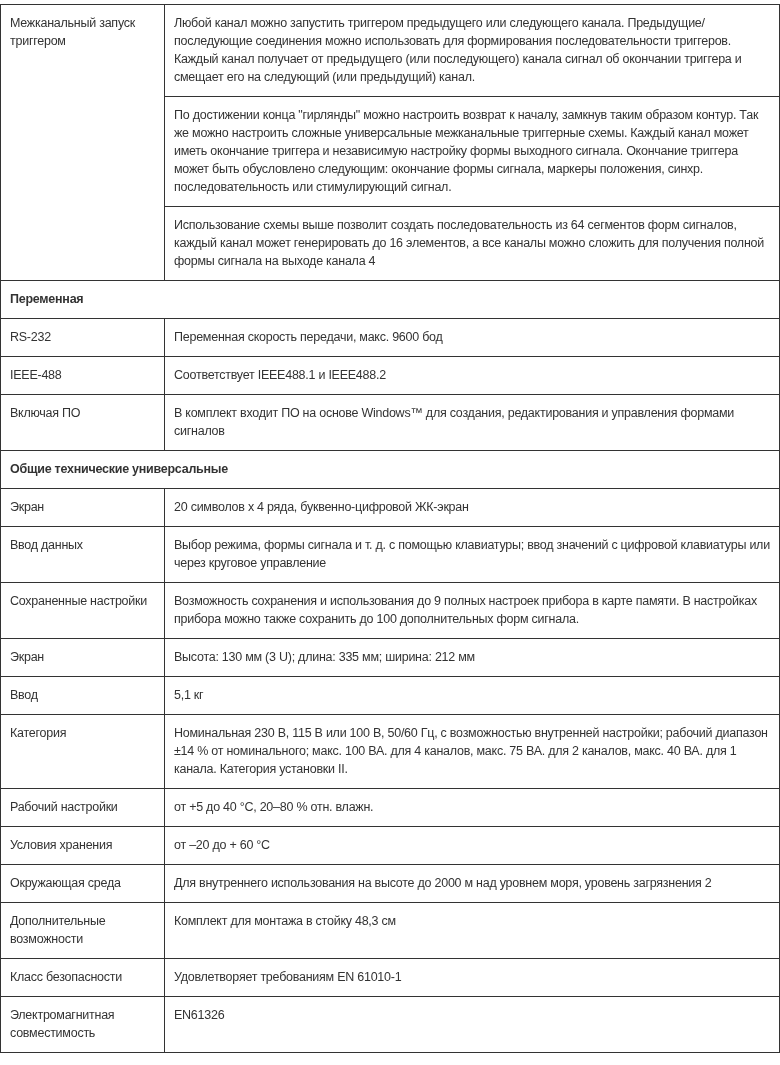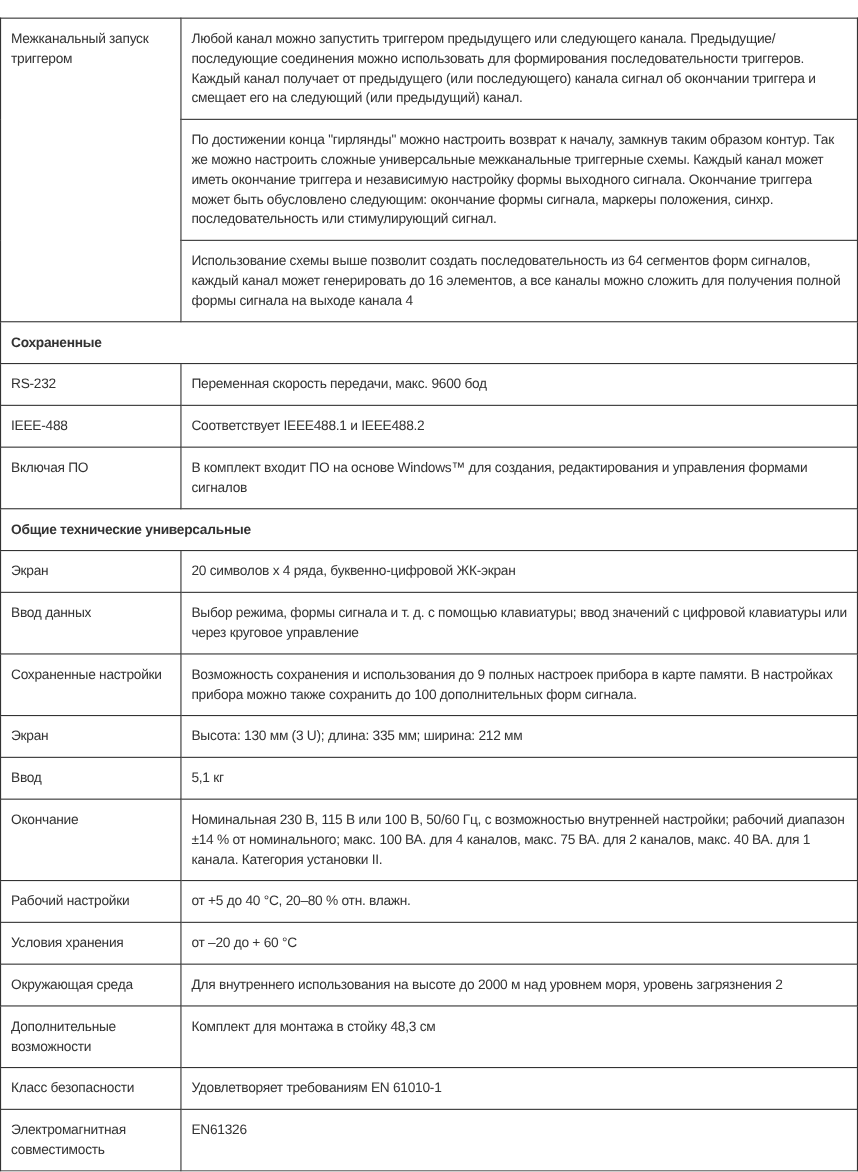--- a/index.html
+++ b/index.html
@@ -11,21 +11,21 @@
       width: 780px;
       height: 1065px;
       overflow: hidden;
       font-family: "Liberation Sans", sans-serif;
       color: #333333;
     }
     table.specs {
       border-collapse: collapse;
       width: 779px;
       table-layout: fixed;
-      margin-top: 16px;
+      margin-top: 4px;
     }
     table.specs td {
       border: 1px solid #333333;
       vertical-align: top;
       font-size: 12.5px;
       line-height: 18px;
       padding: 9px 9px 10px 9px;
       letter-spacing: -0.25px;
     }
     table.specs col.c1 { width: 164px; }
@@ -53,21 +53,21 @@
       <td class="value">Любой канал можно запустить триггером предыдущего или следующего канала. Предыдущие/последующие соединения можно использовать для формирования последовательности триггеров. Каждый канал получает от предыдущего (или последующего) канала сигнал об окончании триггера и смещает его на следующий (или предыдущий) канал.</td>
     </tr>
     <tr>
       <td class="value">По достижении конца "гирлянды" можно настроить возврат к началу, замкнув таким образом контур. Так же можно настроить сложные универсальные межканальные триггерные схемы. Каждый канал может иметь окончание триггера и независимую настройку формы выходного сигнала. Окончание триггера может быть обусловлено следующим: окончание формы сигнала, маркеры положения, синхр. последовательность или стимулирующий сигнал.</td>
     </tr>
     <tr>
       <td class="value">Использование схемы выше позволит создать последовательность из 64 сегментов форм сигналов, каждый канал может генерировать до 16 элементов, а все каналы можно сложить для получения полной формы сигнала на выходе канала 4</td>
     </tr>
 
     <tr>
-      <td class="section" colspan="2">Сохраненные</td>
+      <td class="section" colspan="2">Переменная</td>
     </tr>
     <tr>
       <td class="label">RS-232</td>
       <td class="value">Переменная скорость передачи, макс. 9600 бод</td>
     </tr>
     <tr>
       <td class="label">IEEE-488</td>
       <td class="value">Соответствует IEEE488.1 и IEEE488.2</td>
     </tr>
     <tr>
@@ -92,21 +92,21 @@
     </tr>
     <tr>
       <td class="label">Экран</td>
       <td class="value">Высота: 130 мм (3 U); длина: 335 мм; ширина: 212 мм</td>
     </tr>
     <tr>
       <td class="label">Ввод</td>
       <td class="value">5,1 кг</td>
     </tr>
     <tr>
-      <td class="label">Окончание</td>
+      <td class="label">Категория</td>
       <td class="value">Номинальная 230 В, 115 В или 100 В, 50/60 Гц, с возможностью внутренней настройки; рабочий диапазон ±14 % от номинального; макс. 100 ВА. для 4 каналов, макс. 75 ВА. для 2 каналов, макс. 40 ВА. для 1 канала. Категория установки II.</td>
     </tr>
     <tr>
       <td class="label">Рабочий настройки</td>
       <td class="value">от +5 до 40 °C, 20–80 % отн. влажн.</td>
     </tr>
     <tr>
       <td class="label">Условия хранения</td>
       <td class="value">от –20 до + 60 °C</td>
     </tr>

